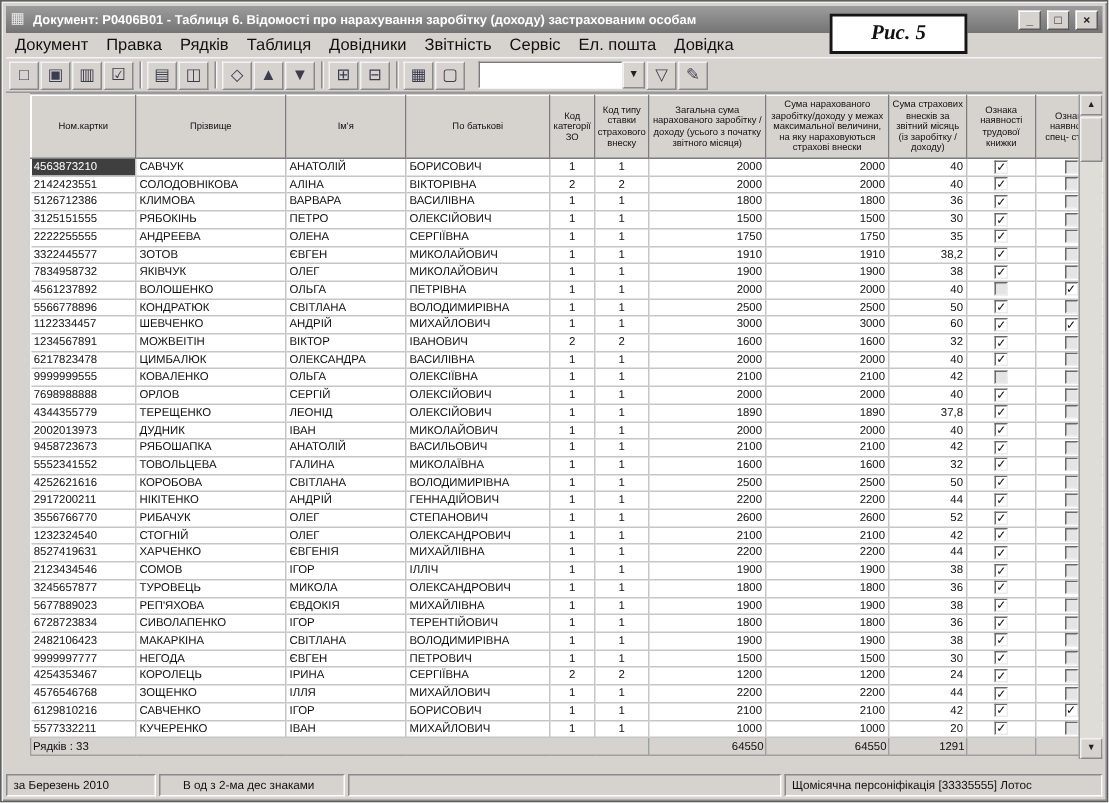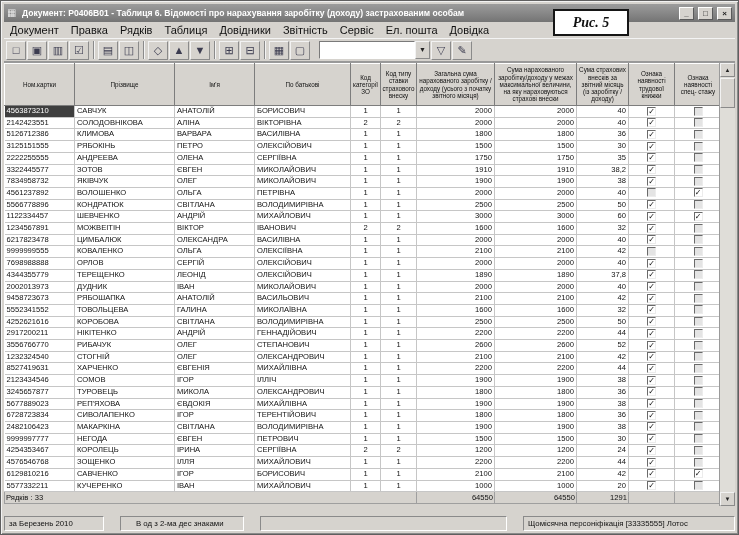--- a/index.html
+++ b/index.html
@@ -31,27 +31,27 @@
   .tb-glyph { font-size:11px; line-height:11px; color:#3c3c50; }
   .tb-sep { width:1px; height:18px; background:#8a8a8a; box-shadow:1px 0 0 #f4f4f4; margin:0 3px; }
   .tb-combo { display:inline-flex; margin-left:8px; height:18px; }
   .combo-input { width:96px; height:18px; font-size:8px; border:1px solid;
     border-color:#7a7a7a #fff #fff #7a7a7a; background:#fff; padding:0 2px;
     font-family:"Liberation Sans","DejaVu Sans",sans-serif; }
   .combo-drop { width:15px; height:18px; background:#d6d3ce; border:1px solid;
     border-color:#f2f2f2 #8a8a8a #8a8a8a #f2f2f2; font-size:7px; line-height:16px; text-align:center; color:#222; }
 
   
-  .figure-callout { position:absolute; left:552px; top:8px; width:76px; height:27px; z-index:40;
+  .figure-callout { position:absolute; left:552px; top:8px; width:92px; height:27px; z-index:40;
     background:#fff; border:2px solid #161616; display:flex; align-items:center; justify-content:center;
     font-family:"Liberation Serif","DejaVu Serif",serif; font-style:italic; font-weight:bold; font-size:14px; color:#111; }
 
   
   .grid-area { position:relative; flex:0 0 444px; height:444px; overflow:hidden;
-    padding-right:16px; background:#d6d3ce; border-top:1px solid #9a9a9a; }
+    padding-right:16px; background:#d6d3ce; border-top:1px solid #9a9a9a;margin-left:16px; }
   table { border-collapse:collapse; table-layout:fixed; width:717px; background:#fff; }
   thead th { background:#d6d3ce; border:1px solid; border-color:#fff #7d7d7d #7d7d7d #fff;
     font-weight:normal; font-size:6.3px; line-height:7.2px; height:42px; padding:1px;
     text-align:center; vertical-align:middle; overflow:hidden; color:#111; }
   tbody td { border-right:1px solid #c6c6c6; border-bottom:1px solid #c6c6c6; background:#fff;
     height:10.7px; line-height:10.7px; font-size:7.6px; padding:0 2px;
     white-space:nowrap; overflow:hidden; color:#111; }
   td.a-l { text-align:left; } td.a-c { text-align:center; } td.a-r { text-align:right; }
   td.selected { background:#3f3f3f; color:#fff; }
   .cb { display:inline-block; width:9px; height:9px; border:1px solid;
@@ -67,21 +67,21 @@
   .scroll-btn { flex:0 0 14px; background:#d6d3ce; border:1px solid;
     border-color:#f2f2f2 #8a8a8a #8a8a8a #f2f2f2; font-size:6px; line-height:12px;
     text-align:center; color:#222; }
   .scroll-track { flex:1; position:relative; }
   .scroll-thumb { position:absolute; top:1px; left:0; width:100%; height:30px; background:#d6d3ce;
     border:1px solid; border-color:#f2f2f2 #8a8a8a #8a8a8a #f2f2f2; }
 
   .filler { flex:1; background:#d6d3ce; }
 
   
-  .statusbar { height:17px; flex:0 0 17px; display:flex; gap:16px; align-items:stretch;
+  .statusbar { height:17px; flex:0 0 17px; display:flex; gap:2px; align-items:stretch;
     background:#d6d3ce; padding-top:2px; }
   .sb-panel { border:1px solid; border-color:#8a8a8a #fff #fff #8a8a8a; font-size:7.8px;
     line-height:13px; padding:0 4px; white-space:nowrap; overflow:hidden; color:#111; }
   .sb-period { flex:0 0 100px; }
   .sb-units  { flex:0 0 124px;padding-left:15px; }
   .sb-fill   { flex:1; }
   .sb-app    { flex:0 0 212px; }
 </style>
 </head>
 <body>

